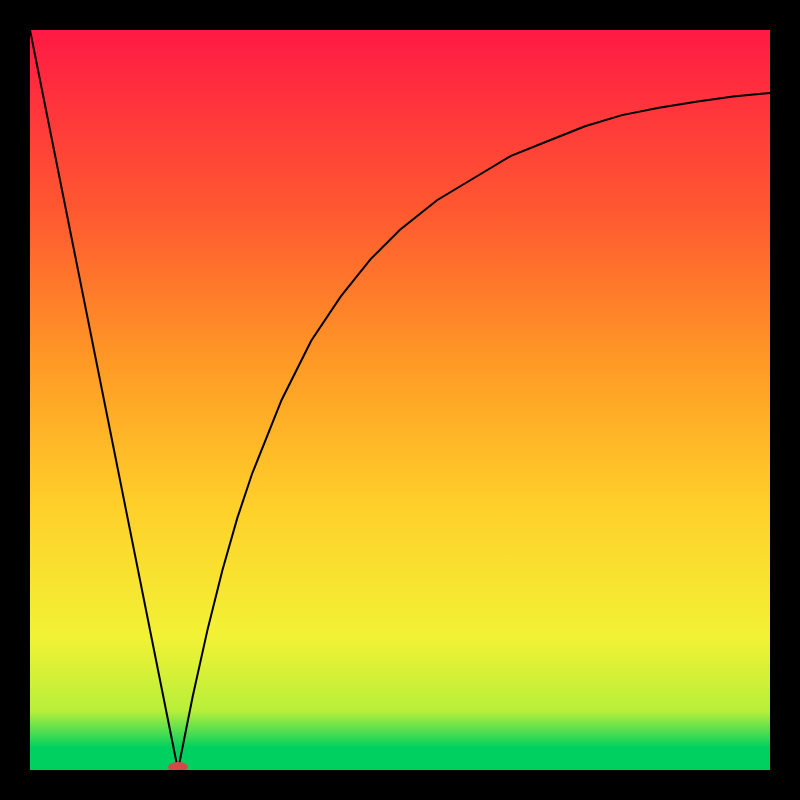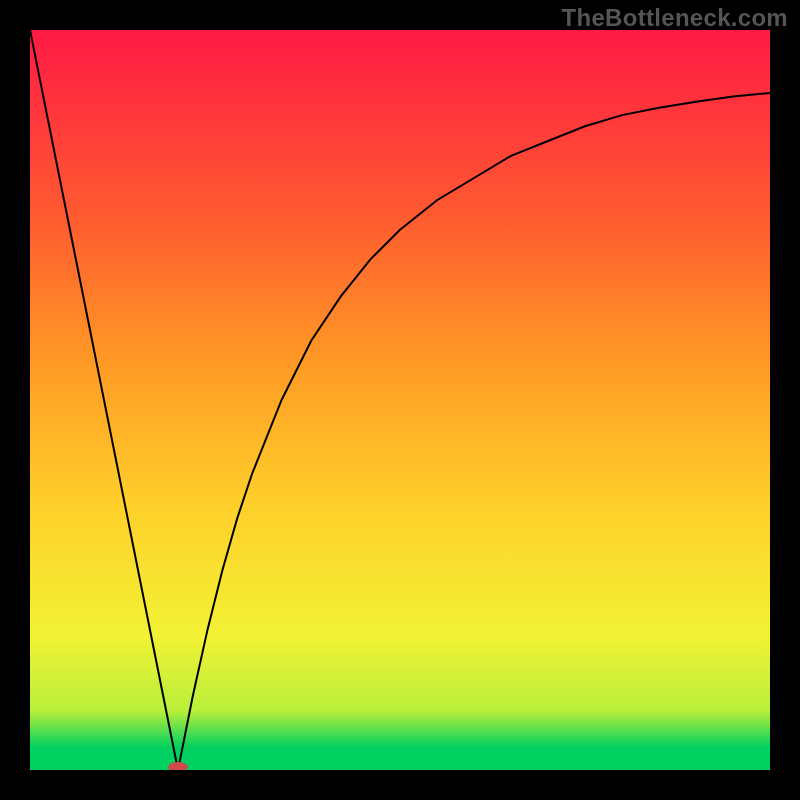--- a/index.html
+++ b/index.html
@@ -49,21 +49,20 @@
     font-size: 24px;
     font-weight: 600;
     letter-spacing: 0.3px;
     user-select: none;
   }
 </style>
 </head>
 <body>
 <div class="frame">
 
-  <div class="watermark">TheBottleneck.com</div>
 
   <div class="plot-area">
     <svg class="plot-svg" viewBox="0 0 740 740" preserveAspectRatio="none">
 
       <path id="curve-path" fill="none" stroke="#000000" stroke-width="2" d="M0.0 0.0 L14.8 74.0 L29.6 148.0 L44.4 222.0 L59.2 296.0 L74.0 370.0 L88.8 444.0 L103.6 518.0 L118.4 592.0 L133.2 666.0 L140.6 703.0 L148.0 740.0 L155.4 703.0 L162.8 666.0 L177.6 599.4 L192.4 540.2 L207.2 488.4 L222.0 444.0 L251.6 370.0 L281.2 310.8 L310.8 266.4 L340.4 229.4 L370.0 199.8 L407.0 170.2 L444.0 148.0 L481.0 125.8 L518.0 111.0 L555.0 96.2 L592.0 85.1 L629.0 77.7 L666.0 71.8 L703.0 66.6 L740.0 62.9"></path>
 
       <ellipse id="valley-marker" rx="10" ry="5" fill="#d14a4a" cx="148.0" cy="737.0"></ellipse>
     </svg>
   </div>
 

